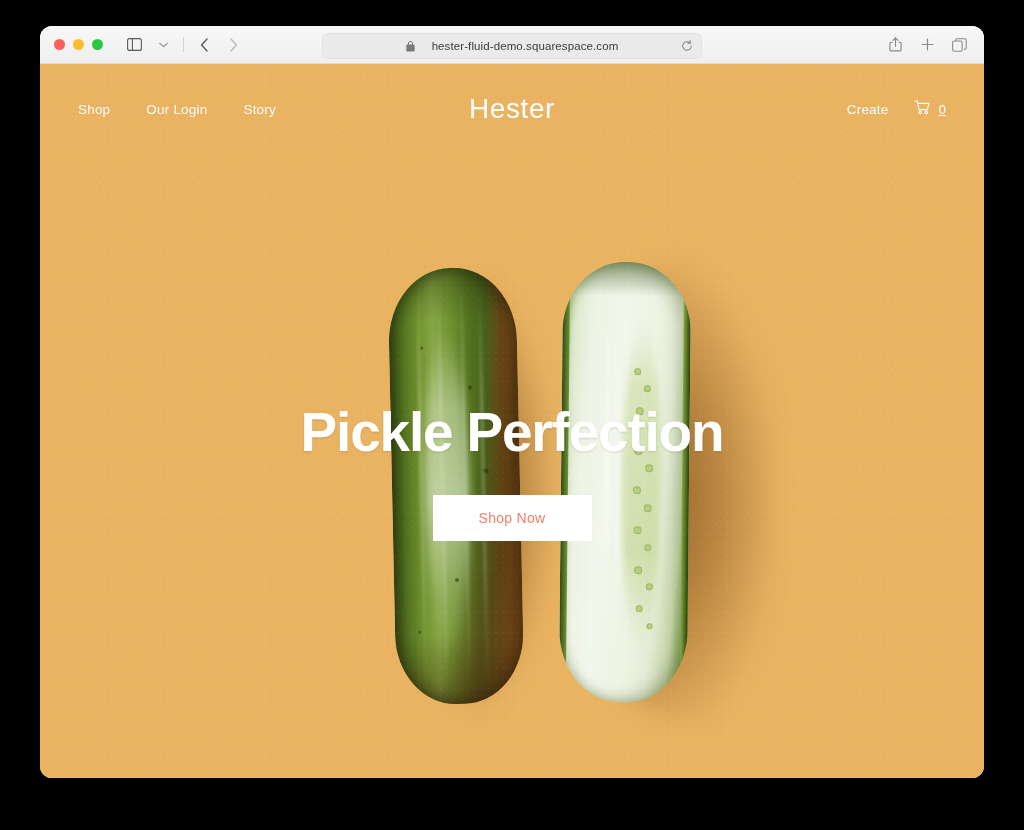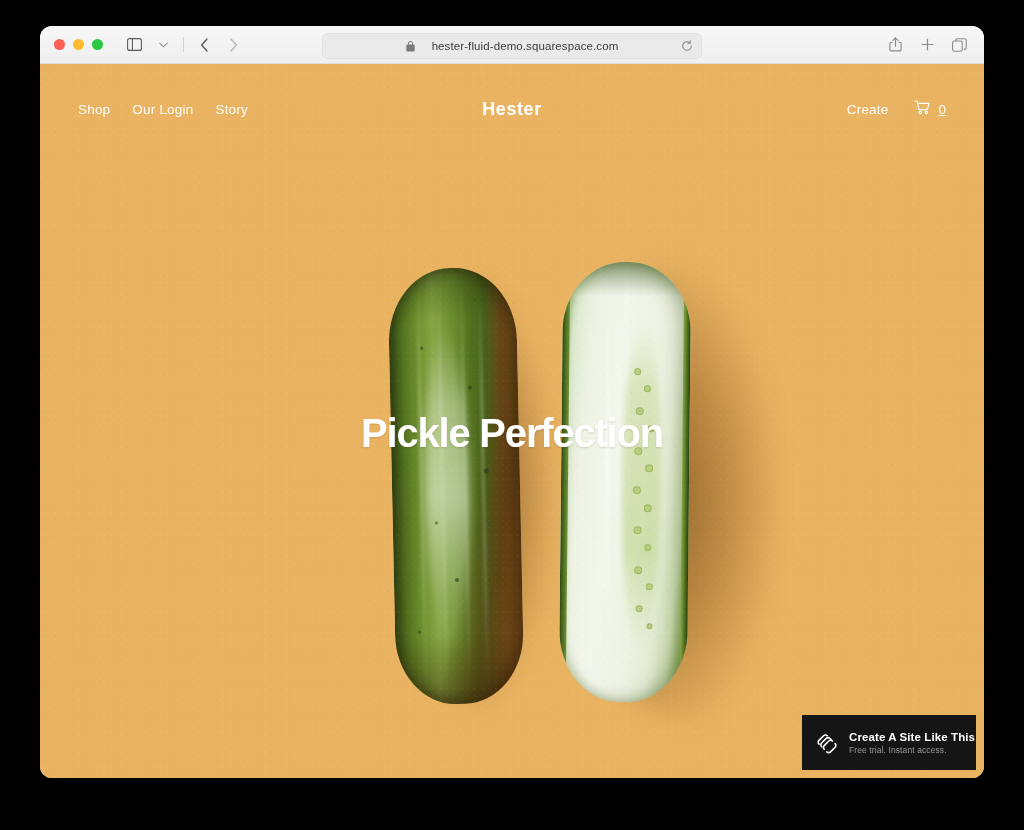--- a/index.html
+++ b/index.html
@@ -149,36 +149,36 @@
     height: 90px;
     display: flex;
     align-items: center;
     padding: 0 38px;
     box-sizing: border-box;
     z-index: 20;
   }
   .nav-left {
     display: flex;
     align-items: center;
-    gap: 22px;
+    gap: 36px;
   }
   .nav-link {
     color: #ffffff;
     font-size: 13.5px;
     letter-spacing: 0.2px;
     text-decoration: none;
     opacity: 0.97;
   }
   .brand {
     position: absolute;
     left: 50%;
     transform: translateX(-50%);
     color: #ffffff;
-    font-size: 18px;
-    font-weight: 700;
+    font-size: 28px;
+    font-weight: 400;
     letter-spacing: 0.6px;
   }
   .nav-right {
     margin-left: auto;
     display: flex;
     align-items: center;
     gap: 26px;
   }
   .cart {
     display: flex;
@@ -327,23 +327,23 @@
 
   
   .hero-copy {
     position: absolute;
     left: 0; right: 0;
     top: 340px;
     z-index: 15;
     text-align: center;
   }
   .hero-title {
-    margin: 8px;
+    margin: 0;
     color: #ffffff;
-    font-size: 40px;
+    font-size: 55px;
     font-weight: 700;
     letter-spacing: -1.2px;
     line-height: 1.05;
     text-shadow: 0 1px 2px rgba(90,60,20,0.18);
   }
   .shop-now {
     display: inline-block;
     margin-top: 33px;
     background: #ffffff;
     color: #f4806c;
@@ -536,32 +536,19 @@
                 <circle cx="12.3" cy="12.6" r="1.25"></circle>
               </svg>
             </span>
             <span>0</span>
           </a>
         </div>
       </div>
 
       <div class="hero-copy">
         <h1 class="hero-title">Pickle Perfection</h1>
-      </div>
-
-      <div class="ss-badge">
-        <span class="ss-logo">
-          <svg width="24" height="24" viewBox="0 0 24 24" fill="none" stroke="#ffffff" stroke-width="1.6" stroke-linecap="round" stroke-linejoin="round">
-            <path d="M4.0 13.1a2.6 2.6 0 0 1 0-3.7l4.6-4.6a2.6 2.6 0 0 1 3.7 0"></path>
-            <path d="M6.6 15.7a2.6 2.6 0 0 1 0-3.7l4.6-4.6a2.6 2.6 0 0 1 3.7 0l1.2 1.2"></path>
-            <path d="M9.2 18.3a2.6 2.6 0 0 1 0-3.7l4.6-4.6a2.6 2.6 0 0 1 3.7 0"></path>
-            <path d="M11.8 20.9a2.6 2.6 0 0 0 3.7 0l4.6-4.6a2.6 2.6 0 0 0 0-3.7"></path>
-          </svg>
-        </span>
-        <span class="ss-text">
-          <span class="ss-title">Create A Site Like This</span>
-          <span class="ss-sub">Free trial. Instant access.</span>
-        </span>
-      </div>
+        <a class="shop-now" href="#">Shop Now</a>
+      </div>
+
 
     </div>
   </div>
 </div>
 
 </body></html>

